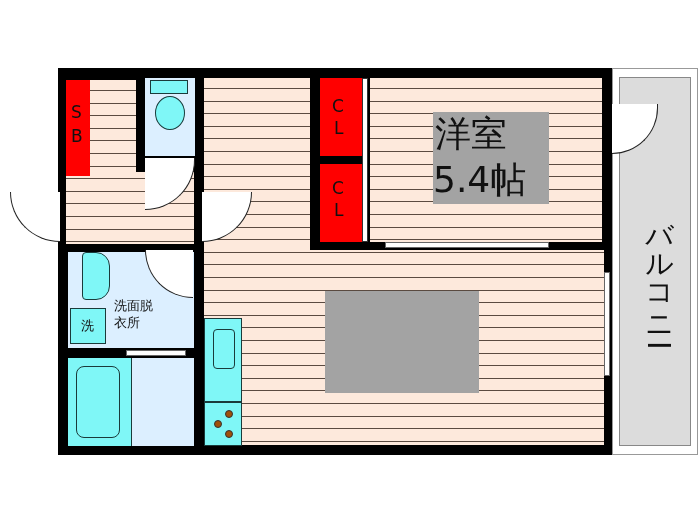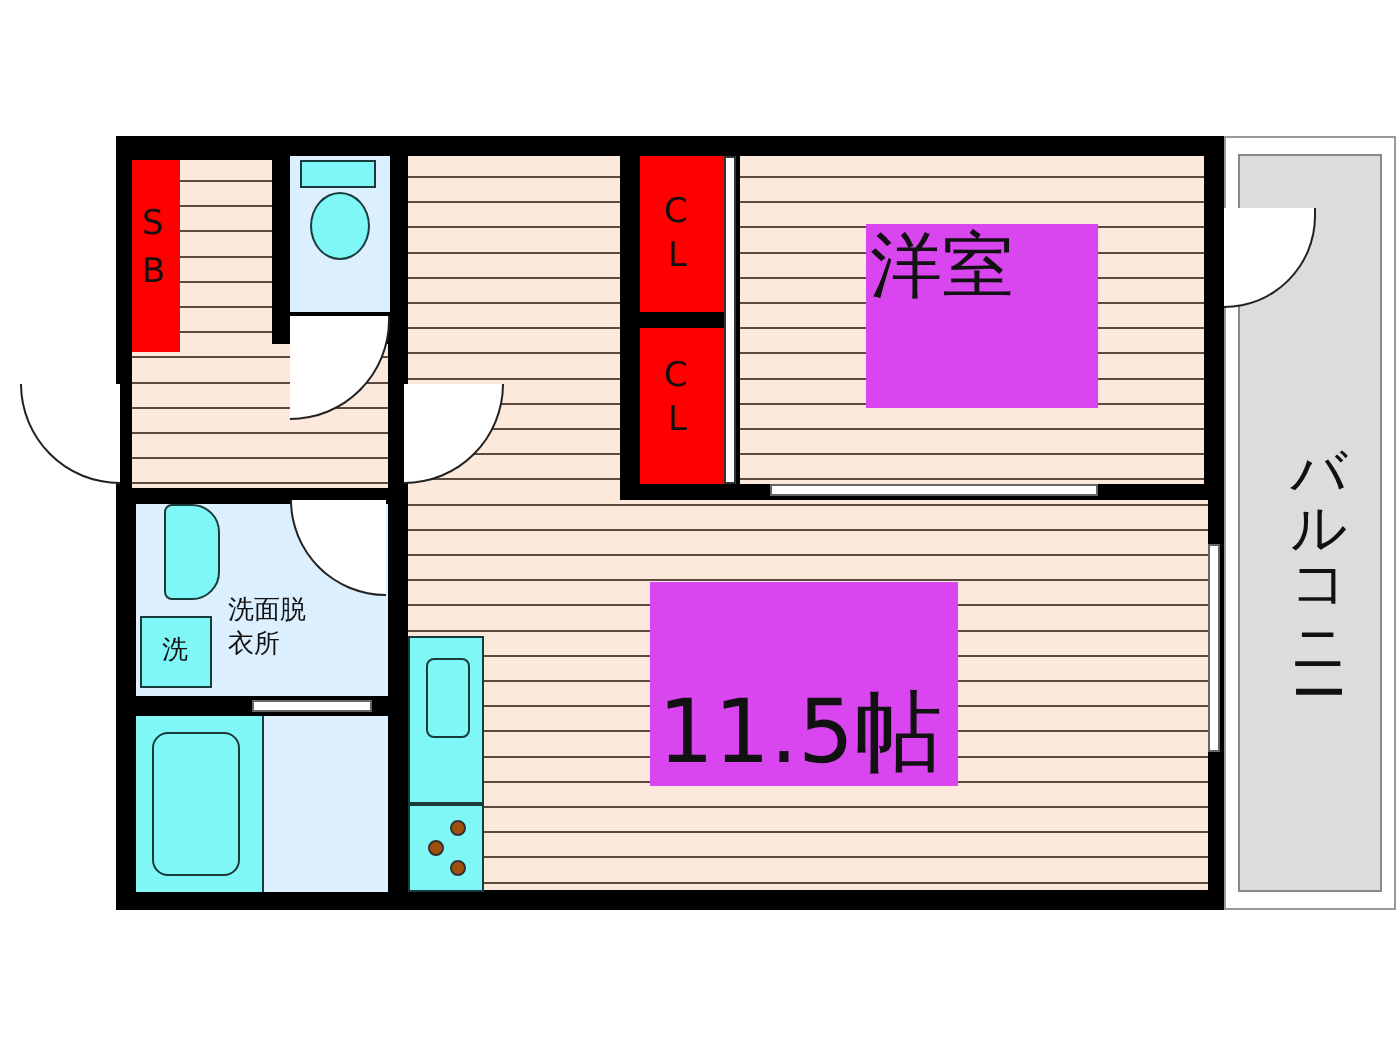--- a/index.html
+++ b/index.html
@@ -3,21 +3,21 @@
 <meta charset="utf-8">
 <style>
   html,body{margin:0;padding:0;background:#fff;}
   body{width:700px;height:525px;position:relative;overflow:hidden;font-family:"DejaVu Sans","Liberation Sans",sans-serif;}
   .abs{position:absolute;box-sizing:border-box;}
   .floor{background-color:#fde9dc;background-image:repeating-linear-gradient(to bottom,#fde9dc 0px,#fde9dc 10px,#5a4a40 10px,#5a4a40 11px,#fde9dc 11px,#fde9dc 12.6px);}
   .wall{background:#000;}
   .wet{background:#dcefff;}
   .cyan{background:#7ff7f7;border:1.5px solid #1a3b3b;}
   .red{background:#f00;}
-  .label-box{background:#d946ef;}
+  .label-box{background:#a3a3a3;}
   .door{background:#fff;border:1.5px solid #222;}
   .txt{color:#111;white-space:nowrap;line-height:1;}
 </style>
 </head>
 <body>
 
 <div class="abs wall" style="left:58px;top:68px;width:556px;height:387px;"></div>
 
 <div class="abs" style="left:612px;top:68px;width:86px;height:387px;background:#fff;border:1px solid #999;">
   <div class="abs" style="left:6px;top:8px;width:72px;height:369px;background:#dcdcdc;border:1px solid #888;"></div>
@@ -38,26 +38,26 @@
 <div class="abs red" style="left:320px;top:164px;width:42px;height:78px;">
   <div class="abs txt" style="left:12px;top:16px;font-size:17px;">C</div>
   <div class="abs txt" style="left:14px;top:38px;font-size:17px;">L</div>
 </div>
 <div class="abs" style="left:362px;top:78px;width:6px;height:164px;background:#fff;border:1px solid #333;"></div>
 
 <div class="abs" style="left:385px;top:242px;width:164px;height:6px;background:#fff;border:1px solid #666;"></div>
 
 <div class="abs label-box" style="left:433px;top:112px;width:116px;height:92px;">
   <div class="abs txt" style="left:2px;top:4px;font-size:36px;">洋室</div>
+  <div class="abs txt" style="left:0px;top:50px;font-size:36px;">5.4帖</div>
 </div>
 
 <div class="abs door" style="left:612px;top:104px;width:46px;height:50px;border-radius:0 0 46px 0;border-left:none;border-top:none;"></div>
 
 <div class="abs label-box" style="left:325px;top:291px;width:154px;height:102px;">
-  <div class="abs txt" style="left:4px;top:54px;font-size:44px;">11.5帖</div>
 </div>
 
 <div class="abs" style="left:604px;top:272px;width:6px;height:104px;background:#fff;border:1px solid #666;"></div>
 
 <div class="abs red" style="left:66px;top:80px;width:24px;height:96px;">
   <div class="abs txt" style="left:5px;top:24px;font-size:17px;">S</div>
   <div class="abs txt" style="left:5px;top:48px;font-size:17px;">B</div>
 </div>
 
 <div class="abs wall" style="left:136px;top:72px;width:68px;height:100px;"></div>

